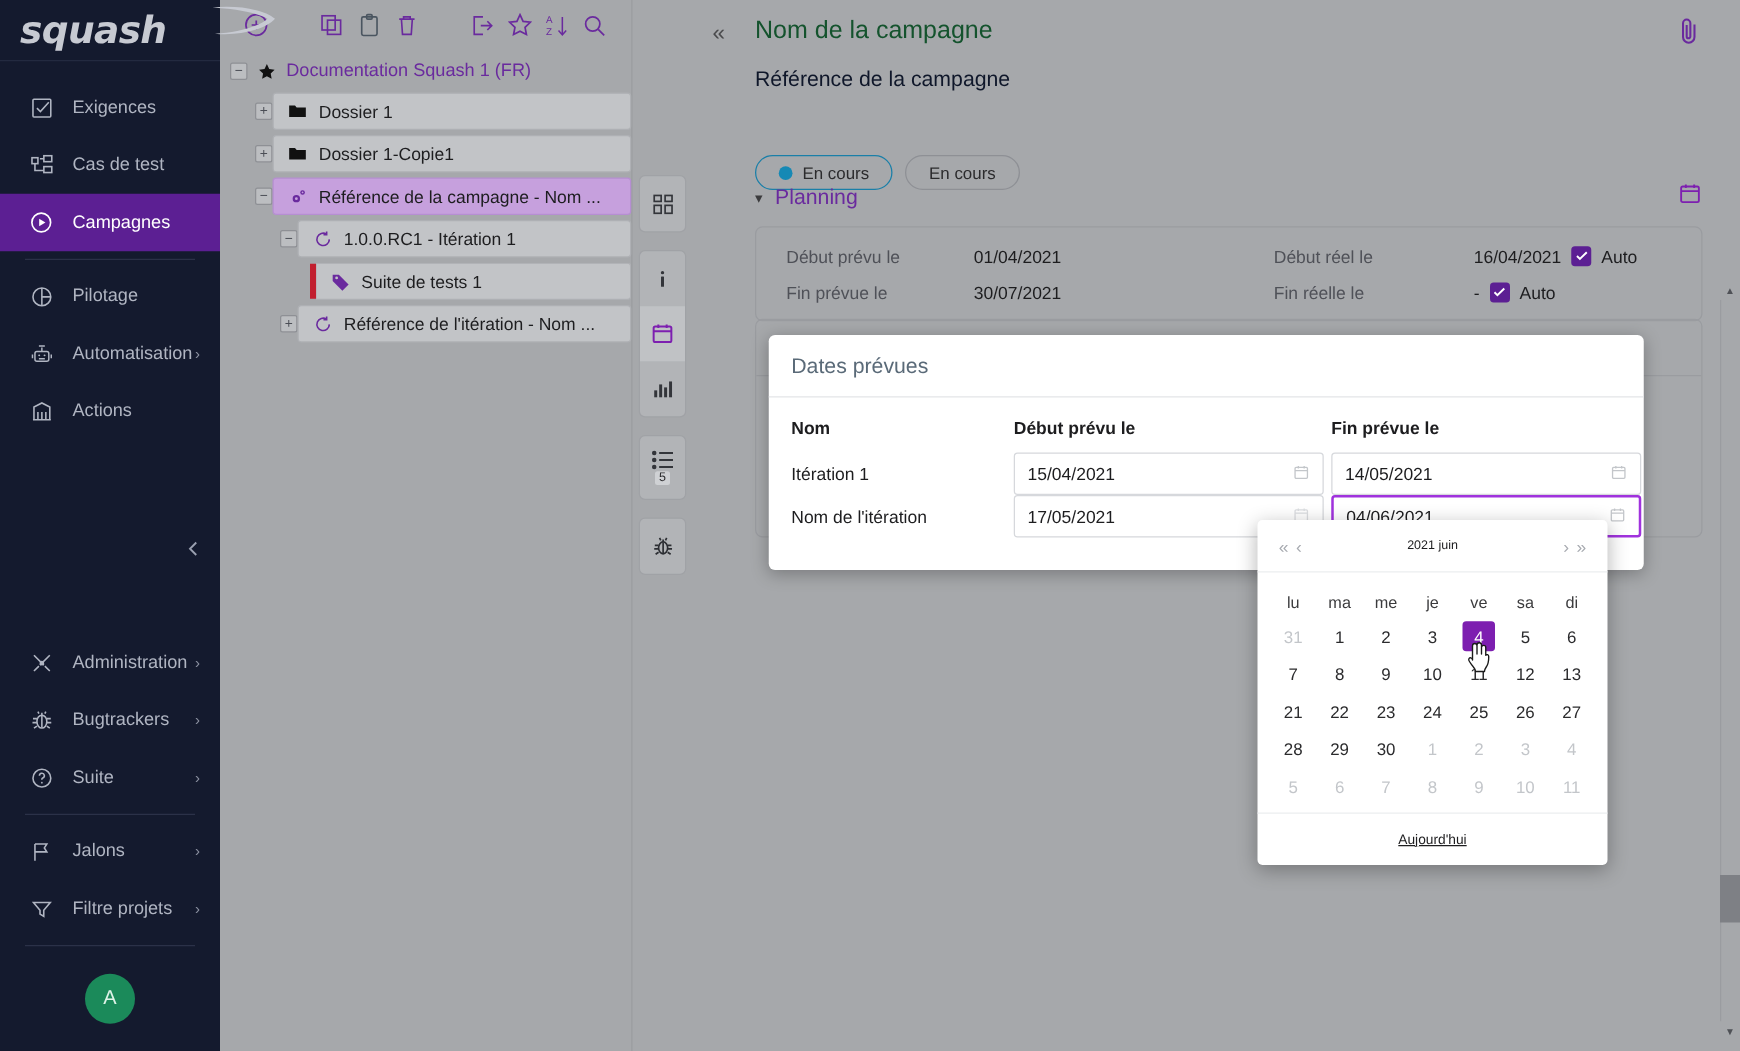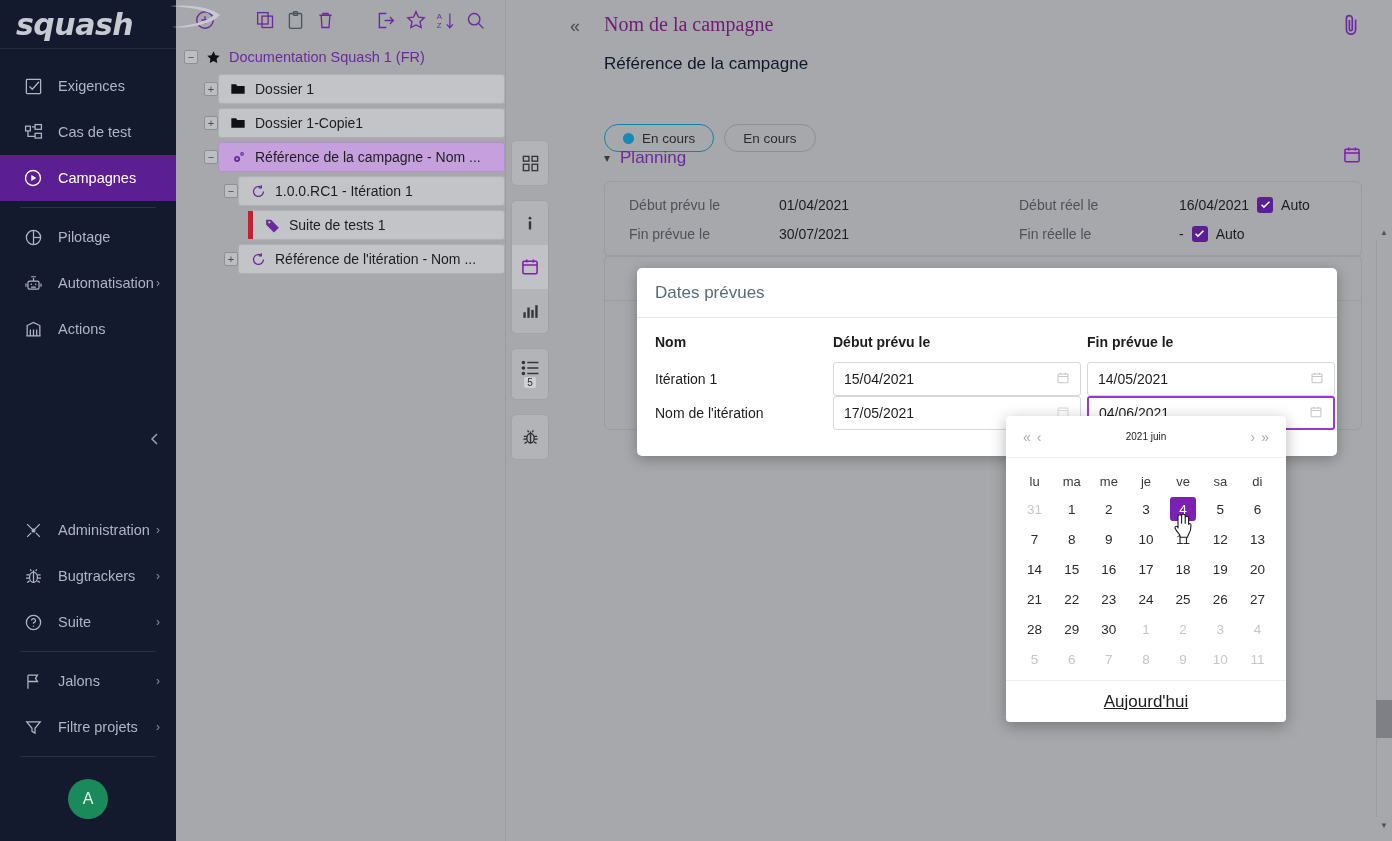--- a/index.html
+++ b/index.html
@@ -128,21 +128,21 @@
   .main {
     flex: 1; position: relative; height: 841px; overflow: hidden;
     background: #a6a8ab;
   }
   .collapse-left {
     position: absolute; left: 16px; top: 16px; font-size: 18px; color: #4a4a4c;
     cursor: pointer;
   }
   .page-title {
     position: absolute; left: 50px; top: 13px;
-    font-size: 20px; color: #701a75; font-family: Liberation Serif, serif;
+    font-size: 20px; color: #14532d;
   }
   .clip-icon { position: absolute; right: 30px; top: 12px; cursor: pointer; }
   .ref-label {
     position: absolute; left: 50px; top: 54px; font-size: 17px; color: #0f172a; text-align: center;
   }
   .pills { position: absolute; left: 50px; top: 88px; display: flex; gap: 10px; margin-top: 36px; }
   .pill {
     height: 28px; border-radius: 14px; display: flex; align-items: center;
     gap: 8px; padding: 0 18px; font-size: 13.5px; color: #2b2b2d; cursor: pointer;
     border: 1px solid #8e9095;
@@ -180,21 +180,20 @@
     border: 1px solid #9a9ca0; border-radius: 6px;
   }
   .ghost-line { position: absolute; left: 0; right: 0; top: 44px; height: 1px; background: #9a9ca0; }
 
   
   .modal {
     position: absolute; left: 61px; top: 268px; width: 700px;
     background: #ffffff; border-radius: 5px;
     box-shadow: 0 3px 14px rgba(0,0,0,0.28);
     z-index: 40;
-    margin-left: 22px;
   }
   .modal-head {
     height: 50px; display: flex; align-items: center; padding: 0 18px;
     border-bottom: 1px solid #e3e5e8; font-size: 17px; color: #5a6a78;
   }
   .modal-body { padding: 16px 18px 26px 18px; }
   .dt-grid {
     display: grid; grid-template-columns: 172px 248px 248px; column-gap: 6px;
   }
   .dt-th { font-size: 14px; font-weight: bold; color: #1d1d1f; padding-bottom: 12px; }
@@ -234,21 +233,21 @@
   .dp-cell span {
     width: 26px; height: 24px; display:flex; align-items:center; justify-content:center;
     border-radius: 3px;
   }
   .dp-cell.muted span { color: #c3c6ca; }
   .dp-cell.sel span { background: #7d1fb0; color: #fff; }
   .dp-foot {
     height: 42px; border-top: 1px solid #eceef0;
     display: flex; align-items: center; justify-content: center;
   }
-  .dp-today { font-size: 17px; color: #1d1d1f; text-decoration: underline; cursor: pointer; }
+  .dp-today { font-size: 11px; color: #1d1d1f; text-decoration: underline; cursor: pointer; }
   .cursor-hand {
     position: absolute; left: 1172px; top: 512px; z-index: 70; pointer-events: none;
   }
 
   
   .vscroll {
     position: absolute; right: 0; top: 0; width: 16px; height: 841px;
     background: #a6a8ab; z-index: 30;
   }
   .vs-up, .vs-down {
@@ -828,43 +827,20 @@
             </div>
             <div class="dp-cell">
               <span>12</span>
             </div>
             <div class="dp-cell">
               <span>13</span>
             </div>
           </div>
           <div class="dp-row">
             <div class="dp-cell">
-              <span>14</span>
-            </div>
-            <div class="dp-cell">
-              <span>15</span>
-            </div>
-            <div class="dp-cell">
-              <span>16</span>
-            </div>
-            <div class="dp-cell">
-              <span>17</span>
-            </div>
-            <div class="dp-cell">
-              <span>18</span>
-            </div>
-            <div class="dp-cell">
-              <span>19</span>
-            </div>
-            <div class="dp-cell">
-              <span>20</span>
-            </div>
-          </div>
-          <div class="dp-row">
-            <div class="dp-cell">
               <span>21</span>
             </div>
             <div class="dp-cell">
               <span>22</span>
             </div>
             <div class="dp-cell">
               <span>23</span>
             </div>
             <div class="dp-cell">
               <span>24</span>

